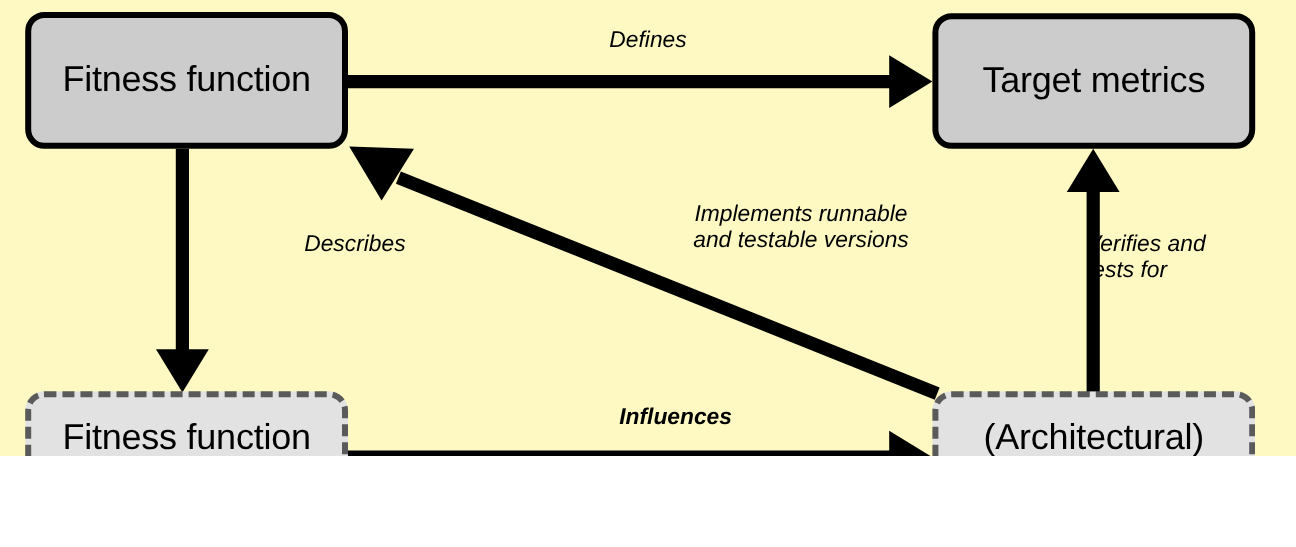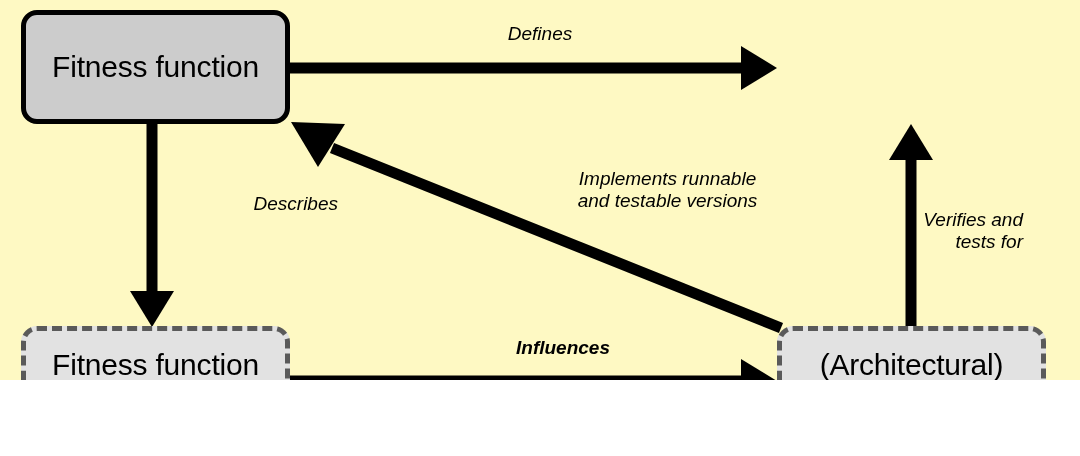--- a/index.html
+++ b/index.html
@@ -66,21 +66,21 @@
     font-family: "Liberation Sans", sans-serif;
     font-style: italic;
     font-size: 19px;
     line-height: 1.14;
     white-space: pre-line;
     z-index: 4;
   }
   #label-defines   { left: 480px; top: 23px;  width: 120px; text-align: center; }
   #label-describes { left: 168px; top: 193px; width: 170px; text-align: right; }
   #label-implements{ left: 530px; top: 168px; width: 275px; text-align: center; }
-  #label-verifies  { left: 905px; top: 209px; width: 118px; text-align: right; }
+  #label-verifies  { left: 905px; top: 193px; width: 118px; text-align: left; }
   #label-influences{ left: 468px; top: 337px; width: 142px; text-align: right; font-weight: bold; }
 </style>
 </head>
 <body>
 
 <div id="canvas">
 
   <svg id="edges" viewBox="0 0 1080 456" xmlns="http://www.w3.org/2000/svg">
 
     <g>
@@ -106,20 +106,23 @@
     <g>
       <line x1="911" y1="328" x2="911" y2="152" stroke="#000000" stroke-width="11"></line>
       <polygon points="911,124 889,160 933,160" fill="#000000"></polygon>
     </g>
   </svg>
 
   <div class="node solid" id="node-fitness-function">
     <span class="node-label">Fitness function</span>
   </div>
 
+  <div class="node solid" id="node-target-metrics">
+    <span class="node-label">Target metrics</span>
+  </div>
 
   <div class="node dashed" id="node-fitness-context">
     <span class="node-label">Fitness function
 context</span>
   </div>
 
   <div class="node dashed" id="node-arch-test">
     <span class="node-label">(Architectural)
 test/verification</span>
   </div>

